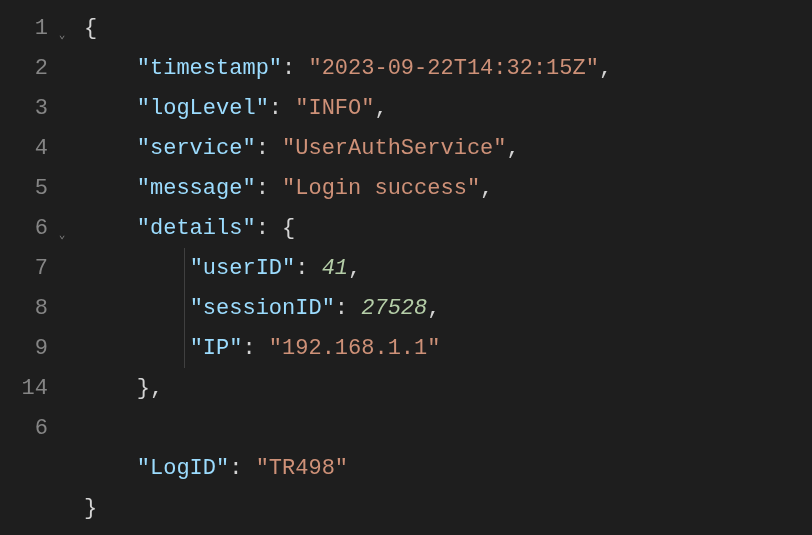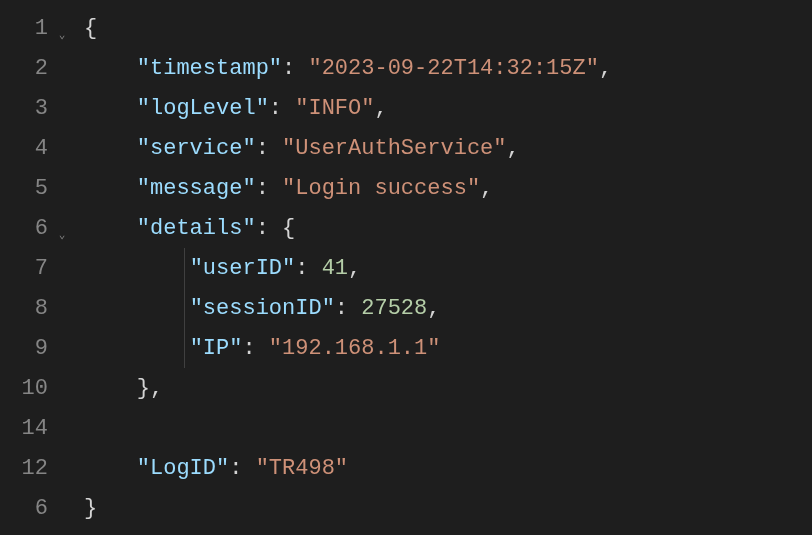--- a/index.html
+++ b/index.html
@@ -62,21 +62,21 @@
       left: 0;
       top: 0;
       bottom: 0;
       width: 1px;
       background: #404040;
     }
     .brace { color: #d4d4d4; }
     .key { color: #9cdcfe; }
     .colon { color: #d4d4d4; }
     .string { color: #ce9178; }
-    .number { color: #b5cea8; }
+    .number { color: #b5cea8; font-style: italic; }
     .comma { color: #d4d4d4; }
     .sp { display: inline-block; }
   </style>
 </head>
 <body>
 
 <div class="gutter">
   <div class="line-num-row">
     <span class="line-num">1</span>
     <span class="fold-icon">⌄</span>
@@ -100,27 +100,21 @@
   <div class="line-num-row">
     <span class="line-num">7</span>
   </div>
   <div class="line-num-row">
     <span class="line-num">8</span>
   </div>
   <div class="line-num-row">
     <span class="line-num">9</span>
   </div>
   <div class="line-num-row">
-    <span class="line-num">10</span>
-  </div>
-  <div class="line-num-row">
     <span class="line-num">14</span>
-  </div>
-  <div class="line-num-row">
-    <span class="line-num">12</span>
   </div>
   <div class="line-num-row">
     <span class="line-num">6</span>
   </div>
 </div>
 
 <div class="code-area">
   <div class="code-line">
     <span class="brace">{</span>
   </div>

